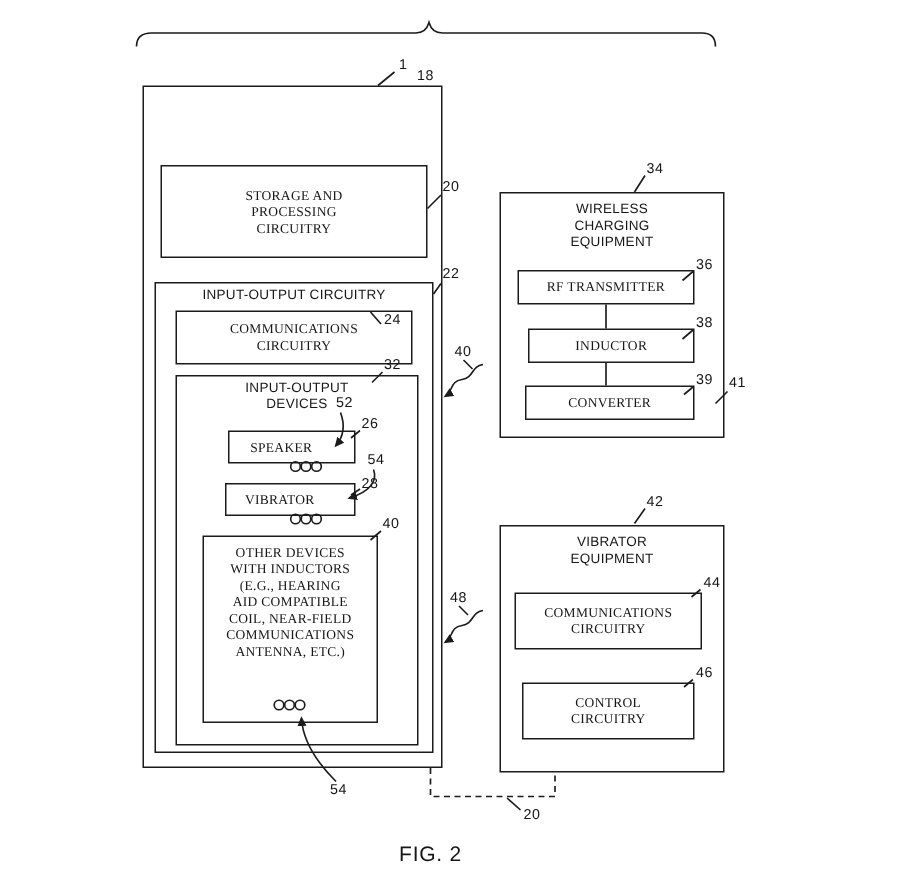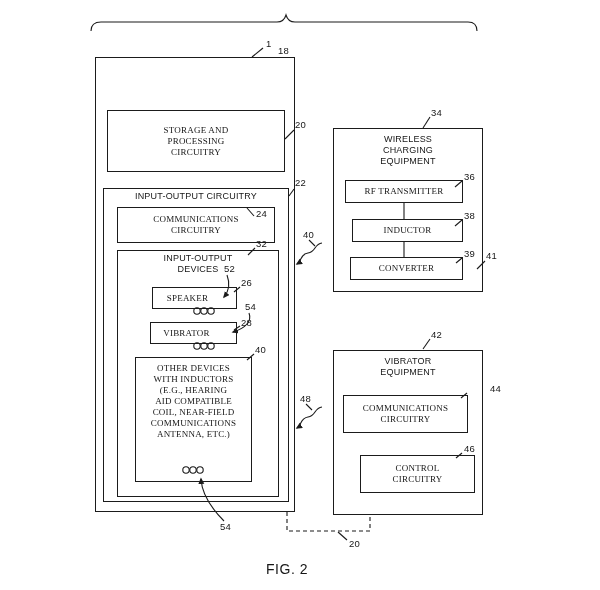--- a/index.html
+++ b/index.html
@@ -28,32 +28,32 @@
   #b28{left:150px;top:322px;width:87px;height:22px;padding-right:14px;}
   #b30{left:135px;top:357px;width:117px;height:125px;}
   #b34{left:333px;top:128px;width:150px;height:164px;}
   #t34{left:333px;top:134px;width:150px;}
   #b36{left:345px;top:180px;width:118px;height:23px;}
   #b38{left:352px;top:219px;width:111px;height:23px;}
   #b39{left:350px;top:257px;width:113px;height:23px;}
   #b42{left:333px;top:350px;width:150px;height:165px;}
   #t42{left:333px;top:356px;width:150px;}
   #b44{left:343px;top:395px;width:125px;height:38px;}
-  #b46{left:360px;top:455px;width:115px;height:38px;}
+  #b46{left:348px;top:455px;width:115px;height:38px;}
 
   #r18{left:278px;top:3px;margin-top:42px;}   #r10{left:266px;top:38px;}
   #r20{left:295px;top:119px;} #r22{left:295px;top:177px;}
   #r24{left:256px;top:208px;} #r32{left:256px;top:238px;}
   #r52{left:224px;top:263px;} #r26{left:241px;top:277px;}
   #r54a{left:245px;top:301px;}#r28{left:241px;top:317px;}
   #r30{left:255px;top:344px;} #r54b{left:220px;top:521px;}
   #r34{left:431px;top:107px;} #r36{left:464px;top:171px;}
   #r38{left:464px;top:210px;} #r39{left:464px;top:248px;}
   #r41{left:486px;top:250px;text-align:center;} #r40{left:303px;top:229px;}
-  #r42{left:431px;top:329px;} #r44{left:490px;top:383px;}
+  #r42{left:431px;top:329px;} #r44{left:469px;top:383px;}
   #r46{left:464px;top:443px;} #r48{left:300px;top:393px;}
   #r50{left:349px;top:538px;}
 </style>
 </head>
 <body>
 
 <div class="canvas">
 
   <div class="box" id="b10"></div>
 

